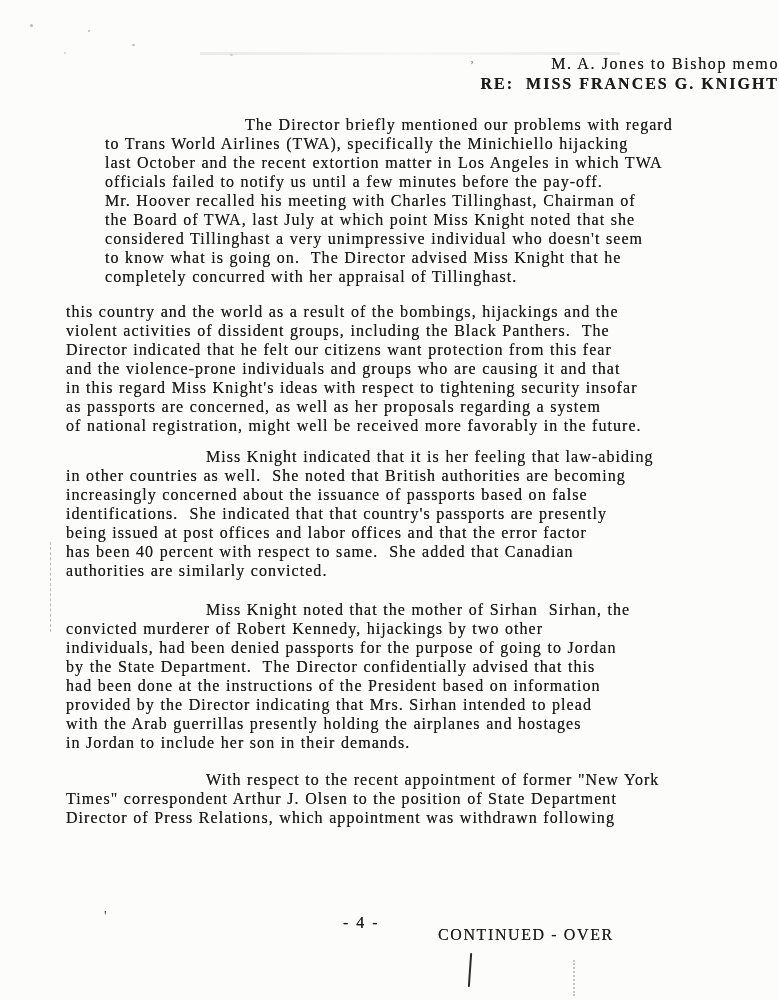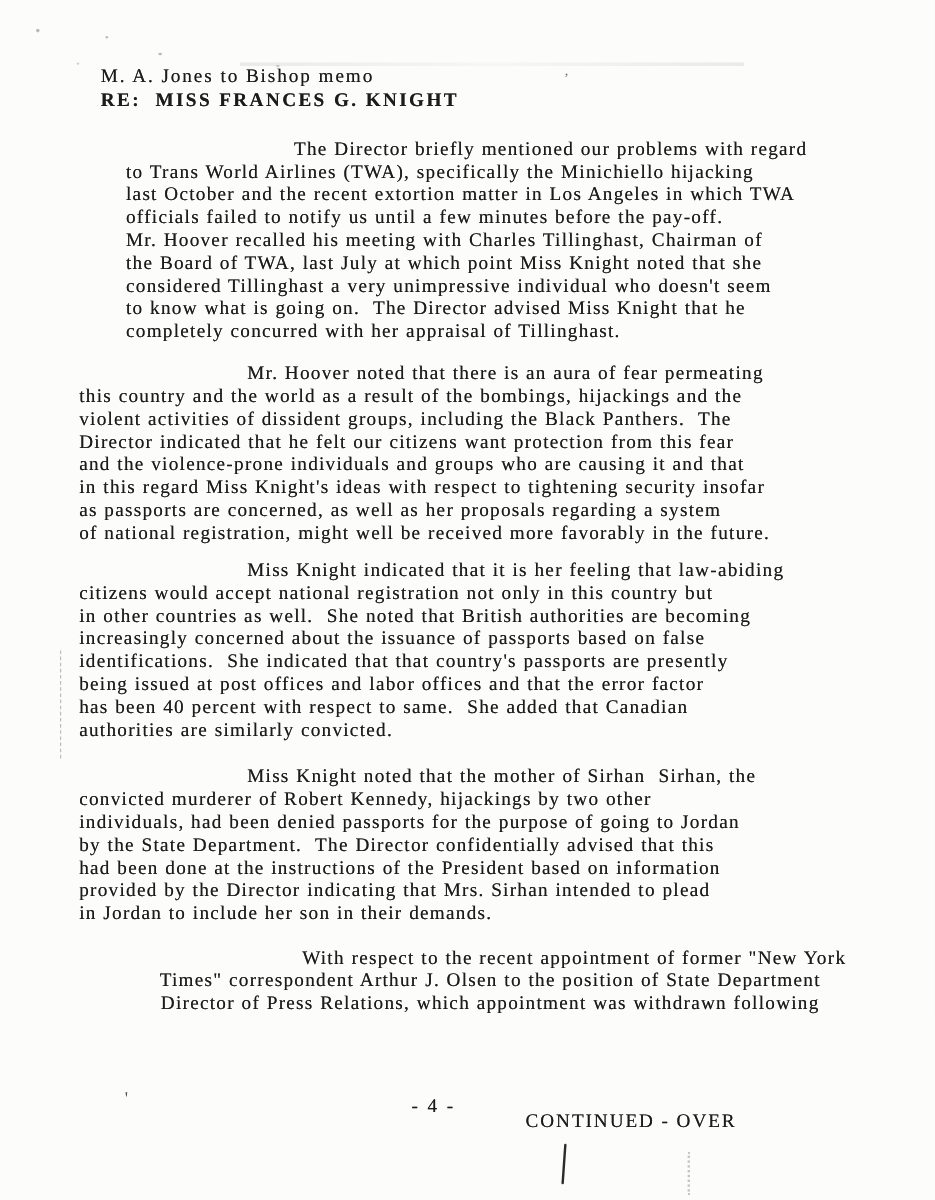--- a/index.html
+++ b/index.html
@@ -13,20 +13,21 @@
     height: 1000px;
     margin: 0 auto;
     background: #fcfcfa;
     overflow: hidden;
     font-family: "Liberation Serif", "DejaVu Serif", serif;
     color: #1c1c1c;
   }
   .text {
     text-shadow: 0 0 0.5px rgba(25,25,25,0.75);
     white-space: pre;
+    text-align: right;
   }
   .header {
     padding-top: 54px;
     padding-left: 84px;
     font-size: 16px;
     line-height: 20px;
     letter-spacing: 1.6px;
   }
   .header .re-line { font-weight: bold; letter-spacing: 2px; }
   .body-block {
@@ -35,21 +36,21 @@
     font-size: 16px;
     line-height: 19px;
     letter-spacing: 1.05px;
     word-spacing: 0.5px;
   }
   .para { position: relative; }
   .para-1 { margin-top: 21px; margin-left: 39px; }
   .para-2 { margin-top: 16px; }
   .para-3 { margin-top: 12px; }
   .para-4 { margin-top: 20px; }
-  .para-5 { margin-top: 18px; text-align: center; }
+  .para-5 { margin-top: 18px; }
   .line { white-space: pre; text-shadow: 0 0 0.5px rgba(25,25,25,0.75); }
   .line.indent { padding-left: 140px; }
   .footer {
     position: absolute;
     top: 913px;
     left: 0;
     width: 100%;
     font-size: 16px;
     line-height: 20px;
   }
@@ -146,46 +147,45 @@
         <div class="line">to Trans World Airlines (TWA), specifically the Minichiello hijacking</div>
         <div class="line">last October and the recent extortion matter in Los Angeles in which TWA</div>
         <div class="line">officials failed to notify us until a few minutes before the pay-off.</div>
         <div class="line">Mr. Hoover recalled his meeting with Charles Tillinghast, Chairman of</div>
         <div class="line">the Board of TWA, last July at which point Miss Knight noted that she</div>
         <div class="line">considered Tillinghast a very unimpressive individual who doesn't seem</div>
         <div class="line">to know what is going on.  The Director advised Miss Knight that he</div>
         <div class="line">completely concurred with her appraisal of Tillinghast.</div>
       </div>
     <div class="para para-2">
-        <div class="line indent">Mr. Hoover noted that there is an aura of fear permeating</div>
         <div class="line">this country and the world as a result of the bombings, hijackings and the</div>
         <div class="line">violent activities of dissident groups, including the Black Panthers.  The</div>
         <div class="line">Director indicated that he felt our citizens want protection from this fear</div>
         <div class="line">and the violence-prone individuals and groups who are causing it and that</div>
         <div class="line">in this regard Miss Knight's ideas with respect to tightening security insofar</div>
         <div class="line">as passports are concerned, as well as her proposals regarding a system</div>
         <div class="line">of national registration, might well be received more favorably in the future.</div>
       </div>
     <div class="para para-3">
         <div class="line indent">Miss Knight indicated that it is her feeling that law-abiding</div>
-        <div class="line">citizens would accept national registration not only in this country but</div>
         <div class="line">in other countries as well.  She noted that British authorities are becoming</div>
         <div class="line">increasingly concerned about the issuance of passports based on false</div>
         <div class="line">identifications.  She indicated that that country's passports are presently</div>
         <div class="line">being issued at post offices and labor offices and that the error factor</div>
         <div class="line">has been 40 percent with respect to same.  She added that Canadian</div>
         <div class="line">authorities are similarly convicted.</div>
       </div>
     <div class="para para-4">
         <div class="line indent">Miss Knight noted that the mother of Sirhan  Sirhan, the</div>
         <div class="line">convicted murderer of Robert Kennedy, hijackings by two other</div>
         <div class="line">individuals, had been denied passports for the purpose of going to Jordan</div>
         <div class="line">by the State Department.  The Director confidentially advised that this</div>
         <div class="line">had been done at the instructions of the President based on information</div>
         <div class="line">provided by the Director indicating that Mrs. Sirhan intended to plead</div>
+        <div class="line">with the Arab guerrillas presently holding the airplanes and hostages</div>
         <div class="line">in Jordan to include her son in their demands.</div>
       </div>
     <div class="para para-5">
         <div class="line indent">With respect to the recent appointment of former "New York</div>
         <div class="line">Times" correspondent Arthur J. Olsen to the position of State Department</div>
         <div class="line">Director of Press Relations, which appointment was withdrawn following</div>
       </div>
   </div>
 
   <div class="margin-dash-line"></div>

